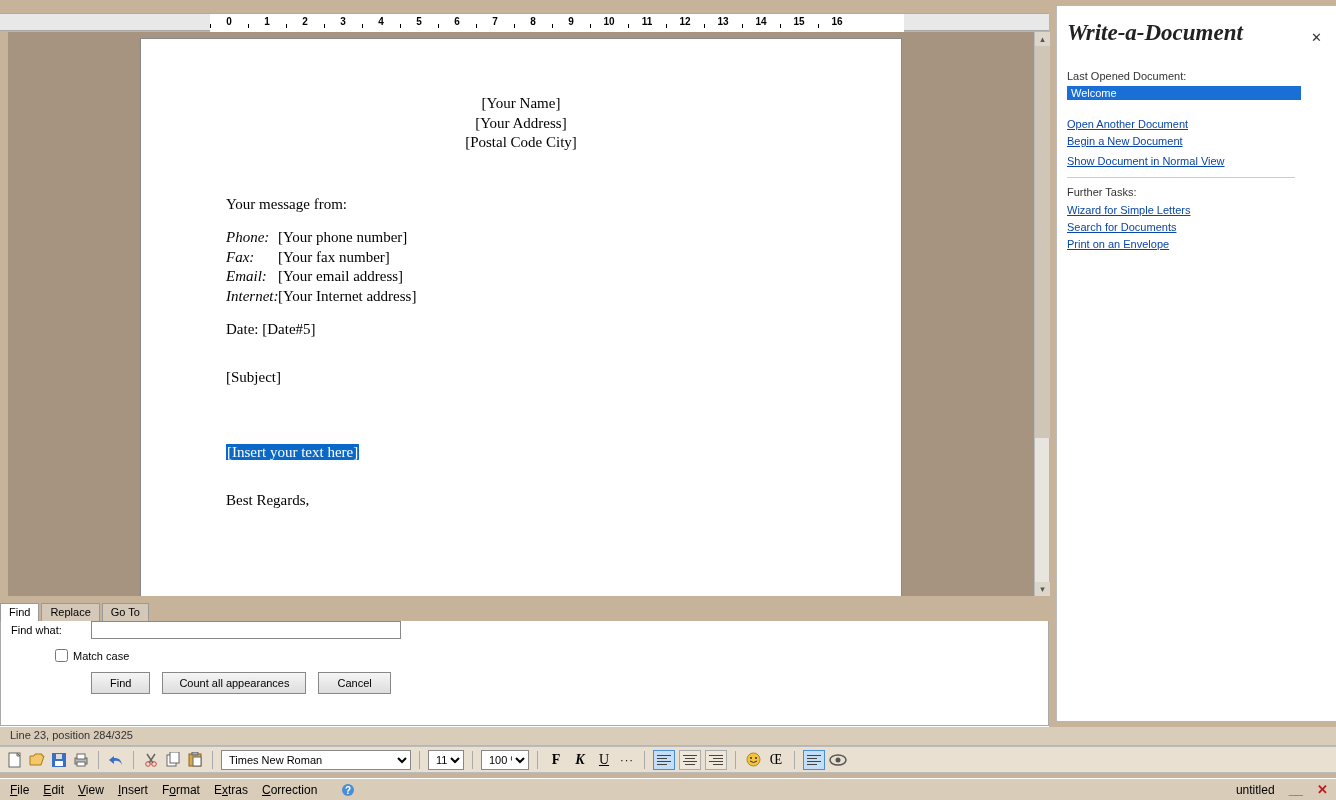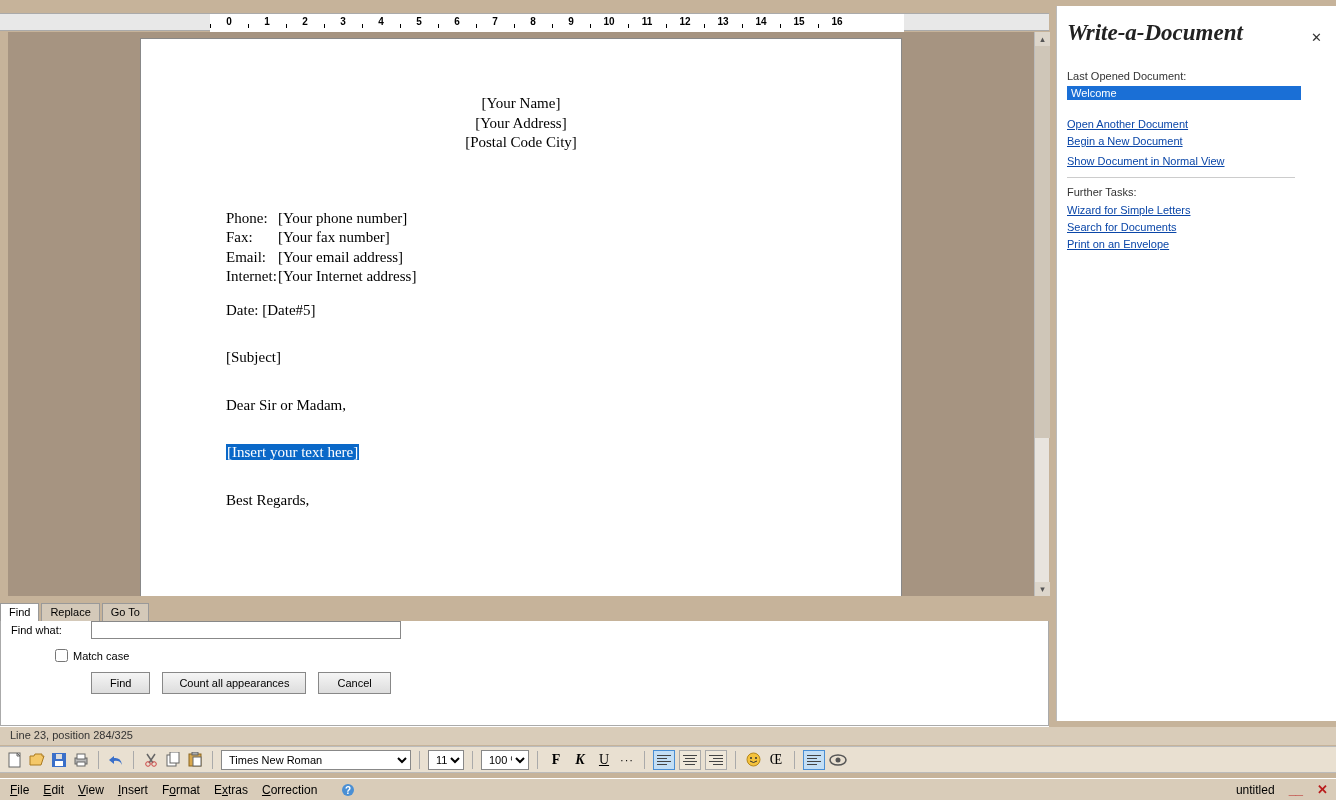--- a/index.html
+++ b/index.html
@@ -90,21 +90,21 @@
   font-size: 15px;
   color: #000;
   line-height: 1.3;
   margin-top: 27px;
 }
 .center { text-align: center; }
 .two-col { display: flex; }
 .col-left { width: 338px; }
 .col-right { flex: 1; }
 .contact-row { display: flex; }
-.contact-label { width: 52px; }
+.contact-label { width: 52px; font-style: italic; }
 .highlight { background: #0a68c8; color: #fff; padding: 0 1px; }
 .vscroll {
   position: absolute;
   right: 0;
   top: 26px;
   width: 15px;
   height: 564px;
   background: #e8e4de;
   border-left: 1px solid #bbb;
 }
@@ -384,20 +384,21 @@
   <div class="doc-scroll">
     <div class="page-wrapper">
       <div class="page">
         <div class="page-margin">
           <div class="center">[Your Name]</div>
           <div class="center">[Your Address]</div>
           <div class="center">[Postal Code City]</div>
           <div style="height:42px"></div>
           <div class="two-col">
             <div class="col-right">
+              <div>Your message from:</div>
               <div style="height:14px"></div>
               <div class="contact-row">
                   <div class="contact-label">Phone:</div>
                   <div>[Your phone number]</div>
                 </div>
               <div class="contact-row">
                   <div class="contact-label">Fax:</div>
                   <div>[Your fax number]</div>
                 </div>
               <div class="contact-row">
@@ -408,21 +409,20 @@
                   <div class="contact-label">Internet:</div>
                   <div>[Your Internet address]</div>
                 </div>
               <div style="height:14px"></div>
               <div>Date: [Date#5]</div>
             </div>
           </div>
           <div style="height:28px"></div>
           <div>[Subject]</div>
           <div style="height:28px"></div>
-          <div>Dear Sir or Madam,</div>
           <div style="height:28px"></div>
           <div><span class="highlight">[Insert your text here]</span></div>
           <div style="height:28px"></div>
           <div>Best Regards,</div>
         </div>
       </div>
     </div>
   </div>
   <div class="vscroll">
     <div class="vscroll-btn">▴</div>

